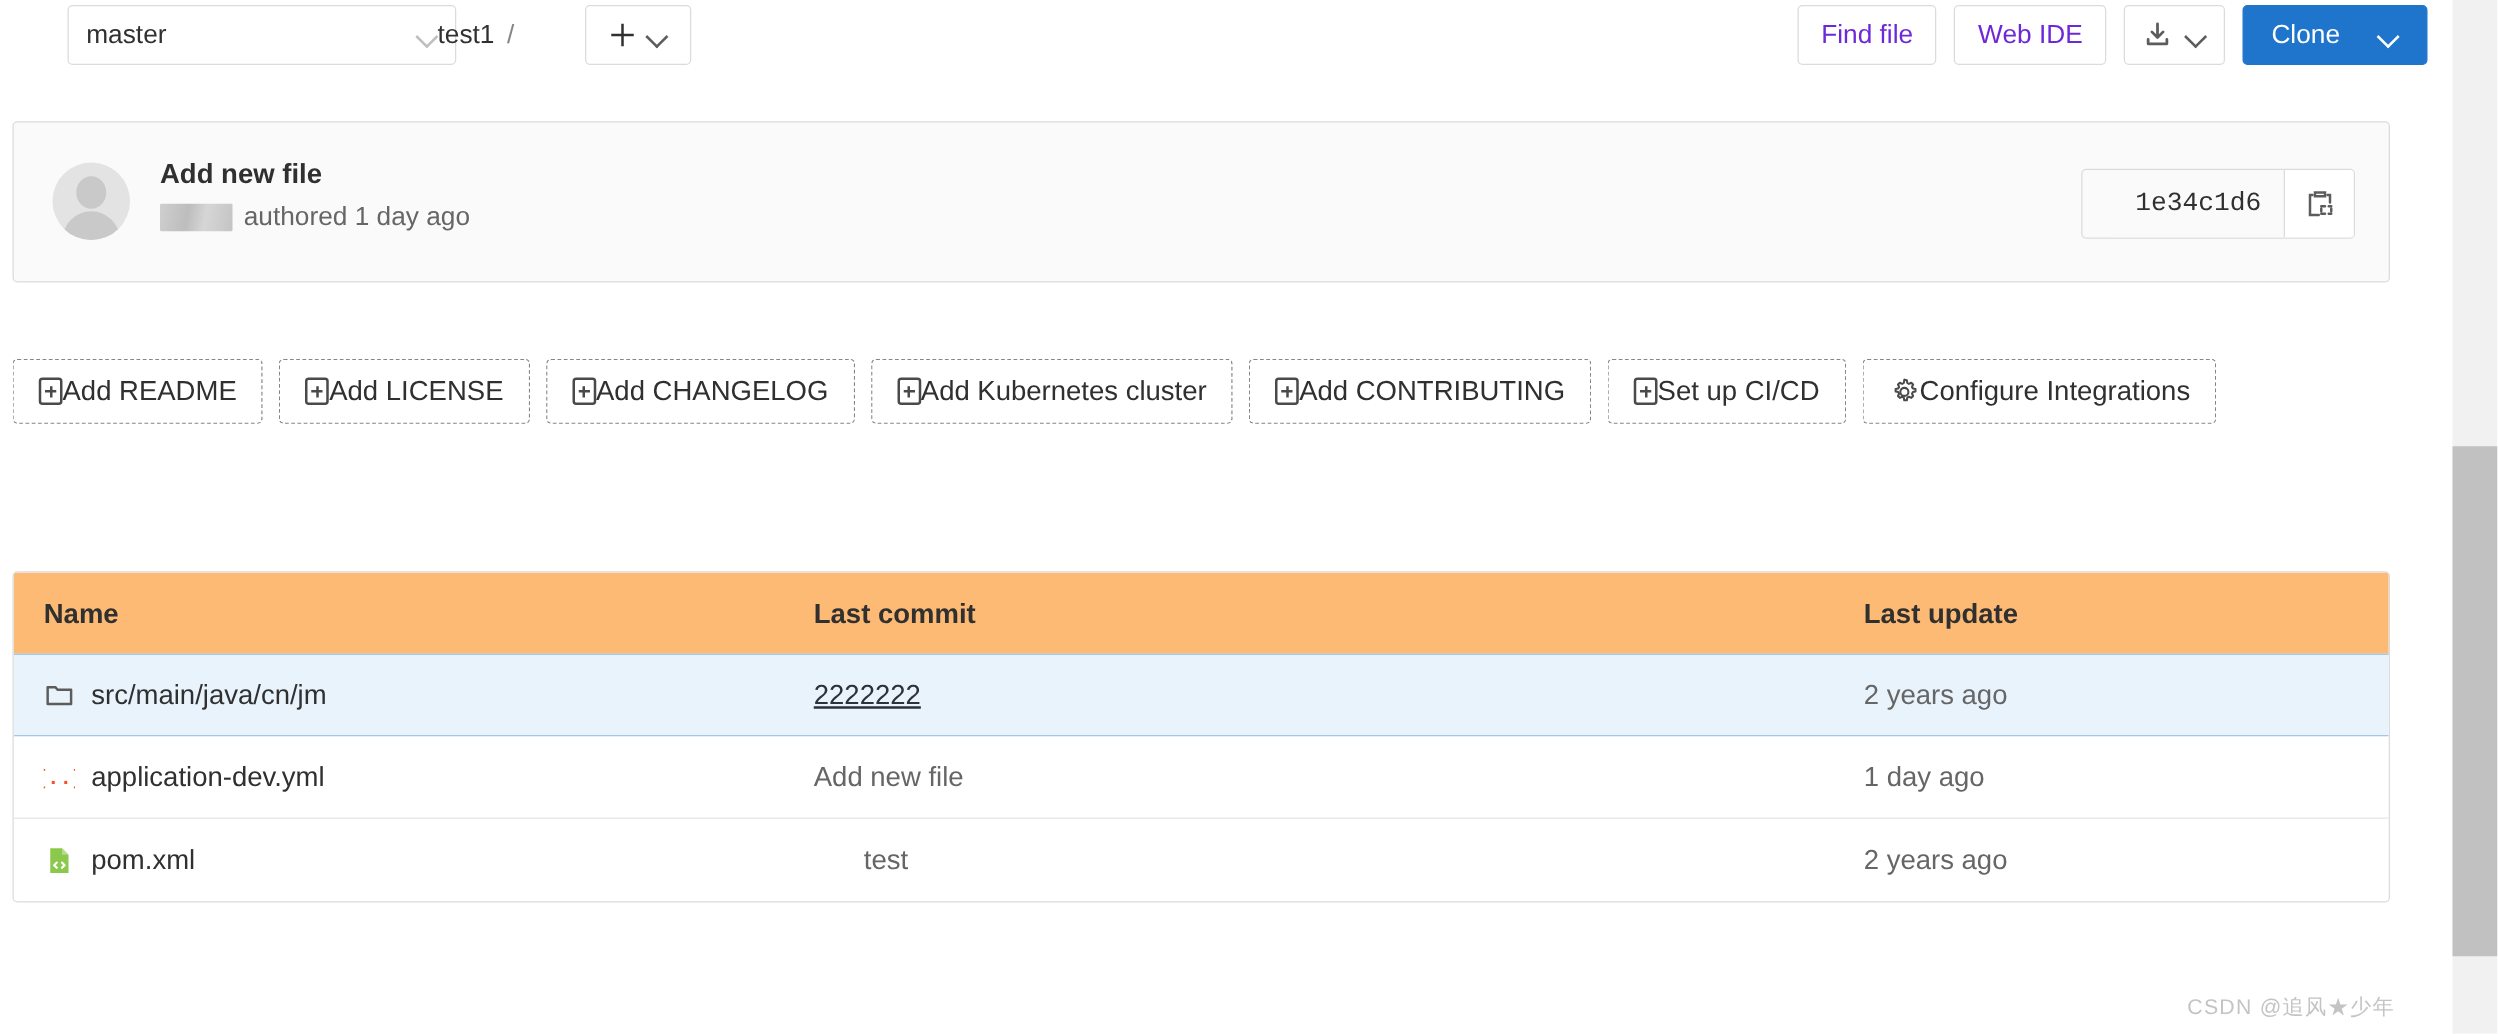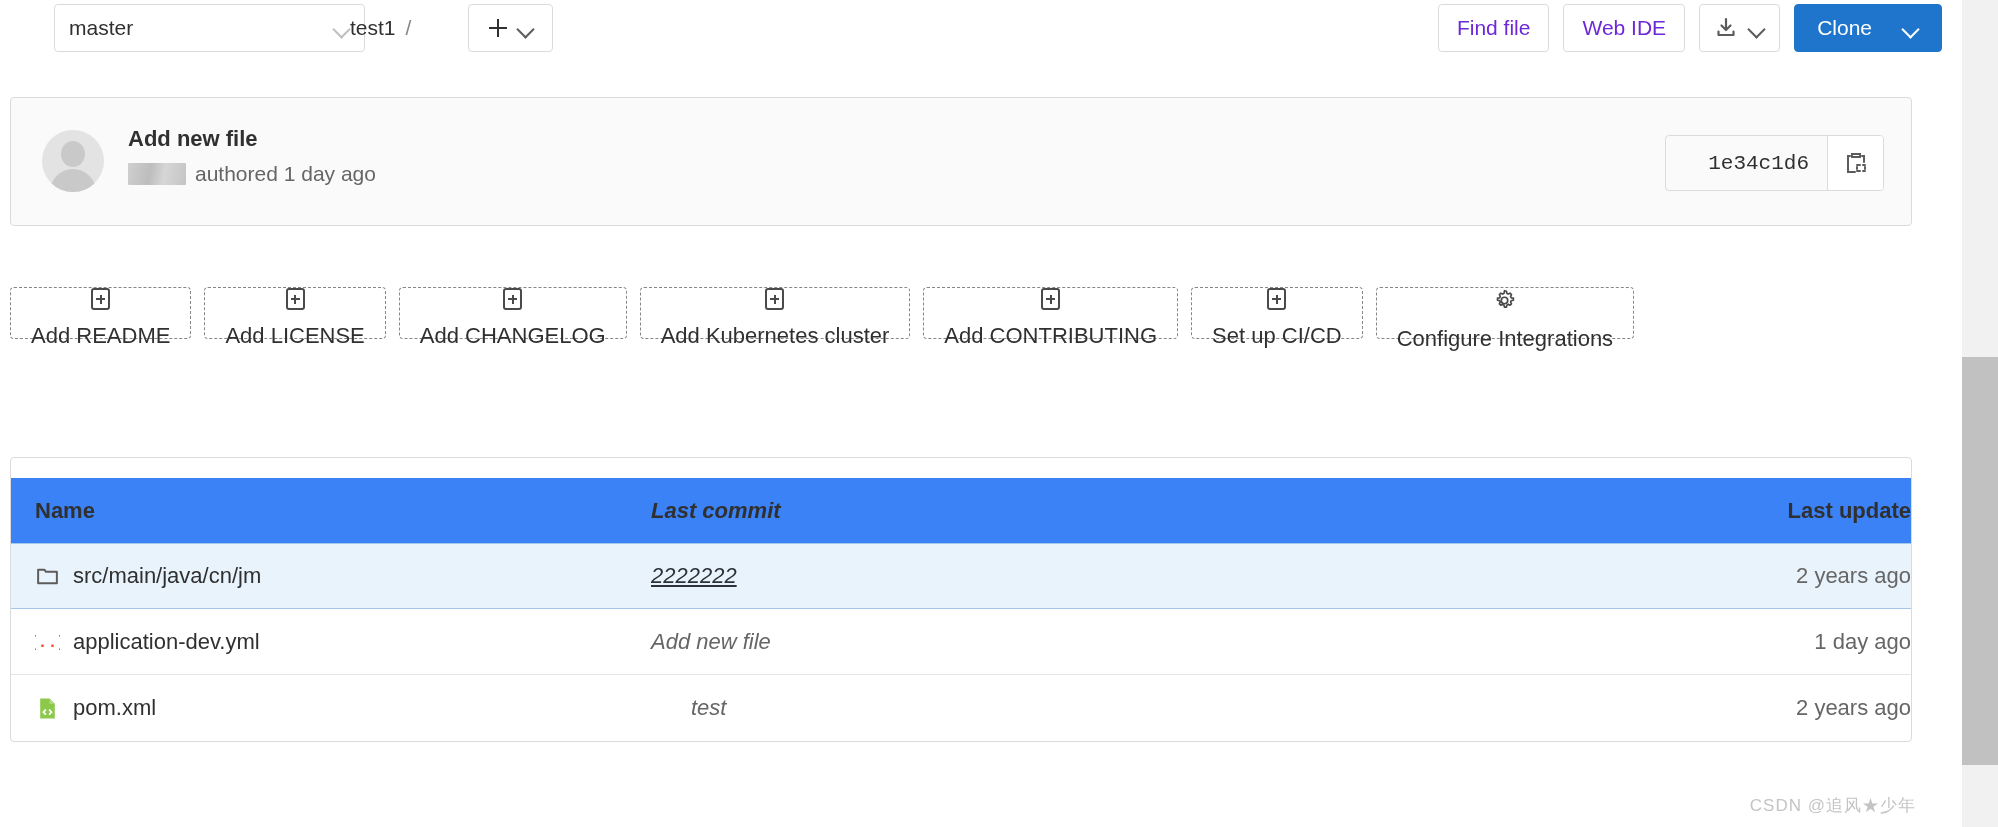--- a/index.html
+++ b/index.html
@@ -149,25 +149,24 @@
   
   #quick-actions {
     position: absolute; left: 10px; top: 287px;
     width: 1900px;
     display: flex; flex-wrap: wrap; gap: 13px;
   }
   .qa-btn {
     height: 52px;
     border: 1px dashed #868686; border-radius: 4px;
     background: #fff;
-    display: flex; align-items: center; gap: 13px;
+    display: flex; align-items: center; 
     padding: 0 20px;
     font-size: 22px; color: #303030;
     white-space: nowrap;
-    flex-direction: column;
   }
 
   
   .plus-sq {
     position: relative;
     width: 19px; height: 22px;
     border: 2px solid #4a4a4a;
     border-radius: 3px;
     flex: none;
   }
@@ -186,48 +185,47 @@
     overflow: hidden;
     background: #fff;
   }
   .tr {
     display: flex; align-items: center;
     height: 66px;
     border-bottom: 1px solid #e5e5e5;
   }
   .tr:last-child { border-bottom: none; gap: 40px; }
   .tr.head {
-    background: #3b82f6;
+    background: #fdba74;
     height: 66px;
     font-weight: bold;
     color: #303030;
     border-bottom: 1px solid #dbdbdb;
-    margin-top: 20px;
   }
   .tr.selected {
     background: #e9f3fc;
     border-top: 1px solid #a5c7e8;
     border-bottom: 1px solid #a5c7e8;
     margin-top: -1px;
   }
   .c-name {
     width: 640px; padding-left: 24px;
     display: flex; align-items: center; gap: 13px;
     font-size: 22px; color: #303030;
   }
   .c-commit {
     flex: 1;
-    font-size: 22px; color: #666; font-style: italic;
+    font-size: 22px; color: #666;
   }
   .c-commit a {
     color: #2d3139; text-decoration: underline;
   }
   .c-update {
     width: 420px; 
-    text-align: right;
+    text-align: left;
     font-size: 22px; color: #666;
   }
   .tr.head .c-commit, .tr.head .c-update { color: #303030; }
 
   
   .ico { flex: none; display: block; }
 
   
   #scrollbar {
     position: absolute; right: 0; top: 0;

